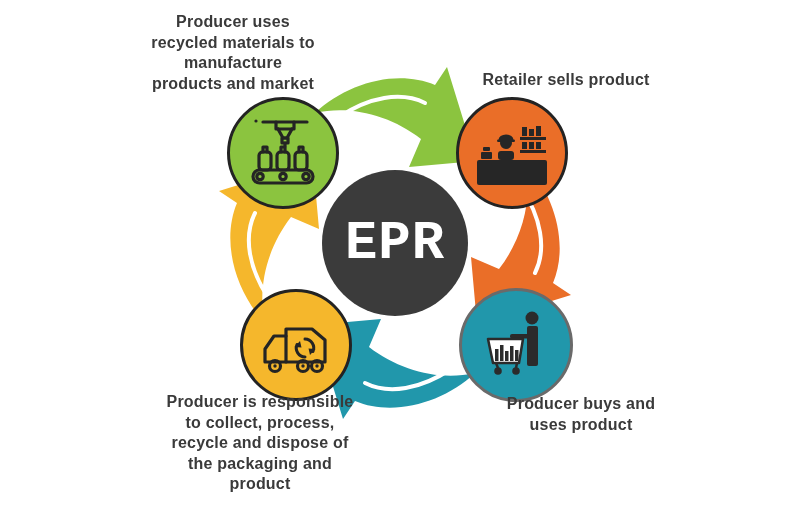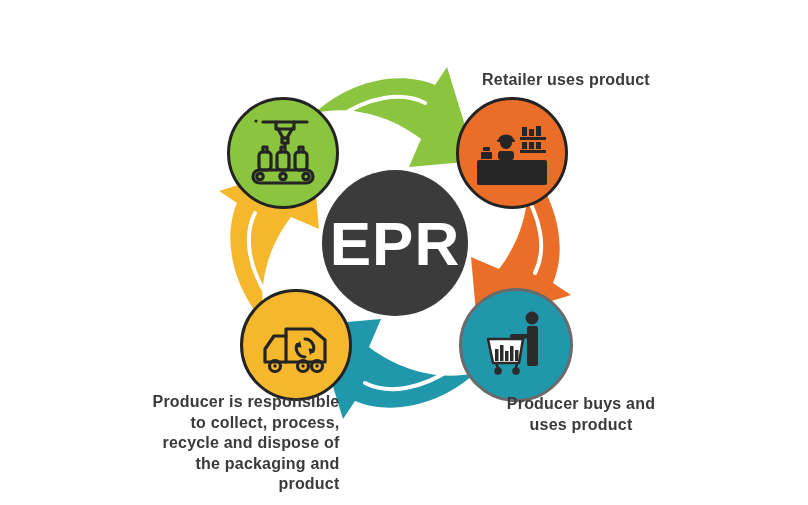--- a/index.html
+++ b/index.html
@@ -12,32 +12,32 @@
     position:absolute;z-index:2;border-radius:50%;
     display:flex;align-items:center;justify-content:center;
     box-sizing:border-box;
   }
   .node--producer{left:227px;top:97px;width:112px;height:112px;background:var(--green);border:3px solid #232323;}
   .node--retailer{left:456px;top:97px;width:112px;height:112px;background:var(--orange);border:3px solid #232323;}
   .node--consumer{left:459px;top:288px;width:114px;height:114px;background:var(--teal);border:3px solid #6a6a6a;}
   .node--recycler{left:240px;top:289px;width:112px;height:112px;background:var(--yellow);border:3px solid #232323;}
   .node--center{left:322px;top:170px;width:146px;height:146px;background:var(--dark);z-index:2;}
   .center-label{
-    color:#fff;font-size:62px;font-weight:bold;letter-spacing:1px;
-    font-family:Liberation Sans, sans-serif;
+    color:#fff;font-size:54px;font-weight:bold;letter-spacing:1px;
+    font-family:Liberation Mono, monospace;
   }
   .label{
     position:absolute;z-index:3;transform:translateX(-50%);
     white-space:pre-line;text-align:center;
     font-size:16px;line-height:20.5px;font-weight:600;letter-spacing:0.2px;
   }
   .label--producer{left:233px;top:12px;}
   .label--retailer{left:566px;top:70px;}
   .label--consumer{left:581px;top:394px;}
-  .label--recycler{left:246px;top:392px;text-align:right;}
+  .label--recycler{left:260px;top:392px;}
   .node svg{display:block;}
 </style>
 </head>
 <body>
 
 <div class="stage">
 
   <svg class="arrows" width="808" height="505" viewBox="0 0 808 505">
 
     <g transform="translate(395 243) rotate(0)">
@@ -148,21 +148,25 @@
       <circle cx="19" cy="61" r="1.7" fill="#242424"></circle>
       <circle cx="47" cy="61" r="1.7" fill="#242424"></circle>
       <circle cx="61" cy="61" r="1.7" fill="#242424"></circle>
     </svg>
   </div>
 
   <div class="node node--center">
     <span class="center-label">EPR</span>
   </div>
 
-  <div class="label label--retailer">Retailer uses product</div>
+  <div class="label label--producer">Producer uses
+recycled materials to
+manufacture
+products and market</div>
+  <div class="label label--retailer">Retailer sells product</div>
   <div class="label label--consumer">Producer buys and
 uses product</div>
   <div class="label label--recycler">Producer is responsible
 to collect, process,
 recycle and dispose of
 the packaging and
 product</div>
 
 </div>
 

